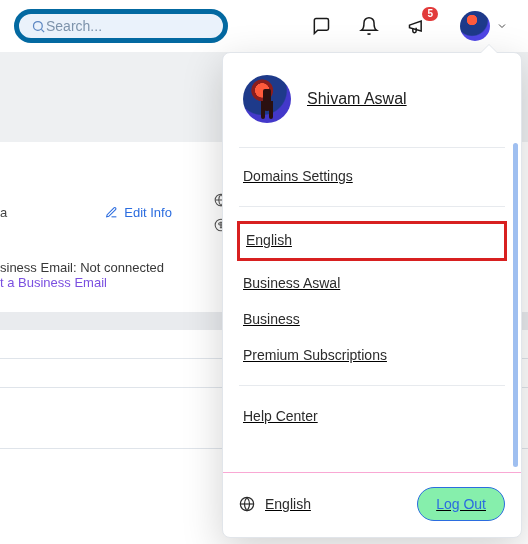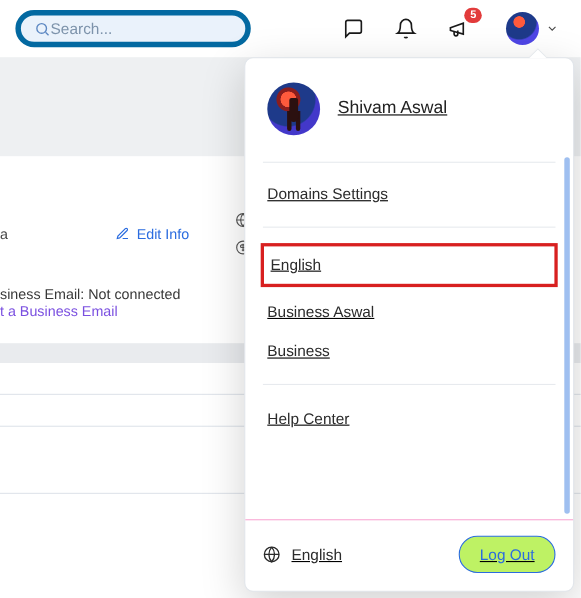--- a/index.html
+++ b/index.html
@@ -47,21 +47,21 @@
   .uname { font-size:16px; color:#222; }
   .dd-sep { border-top:1px solid #e7eaee; margin:0 16px; }
   .dd-list { padding: 10px 0 6px; overflow:hidden; flex:1; }
   .dd-item { padding:10px 20px; font-size:14px; color:#2b2b2b; cursor:pointer; }
   .dd-item.strong { font-weight:400; }
   .dd-gap { height:12px; }
   .highlight-box { border:3px solid #d82020; margin:2px 14px 4px; padding:8px 6px 10px; }
   .highlight-box .dd-item { padding:0 0 0 0; }
   .dd-footer { border-top:1px solid #f9a8d4; padding:14px 16px 16px; display:flex; align-items:center; justify-content:space-between; }
   .lang { display:flex; align-items:center; gap:10px; font-size:14px; color:#2b2b2b; }
-  .logout { border:1px solid #2b6cdf; color:#2b6cdf; background:#bef264; border-radius:999px; padding:8px 18px; font-size:14px; cursor:pointer; }
+  .logout { border:1px solid #2b6cdf; color:#2b6cdf; background:#86efac; border-radius:999px; padding:8px 18px; font-size:14px; cursor:pointer; }
   .scroll-ind { position:absolute; right:3px; top:90px; bottom:70px; width:5px; background:#9fbff0; border-radius:4px; }
 
   svg { display:block; }
 </style>
 </head>
 <body>
 
 <div class="page">
 
   <div class="topbar">
@@ -156,20 +156,21 @@
         <div class="dd-item strong">Domains Settings</div>
         <div class="dd-gap"></div>
         <div class="dd-sep"></div>
         <div class="dd-gap"></div>
 
         <div class="highlight-box">
           <div class="dd-item">English</div>
         </div>
         <div class="dd-item">Business Aswal</div>
         <div class="dd-item">Business</div>
+        <div class="dd-item">Premium Subscriptions</div>
 
         <div class="dd-gap"></div>
         <div class="dd-sep"></div>
         <div class="dd-gap"></div>
 
         <div class="dd-item">Help Center</div>
       </div>
 
       <div class="dd-footer">
         <div class="lang">

